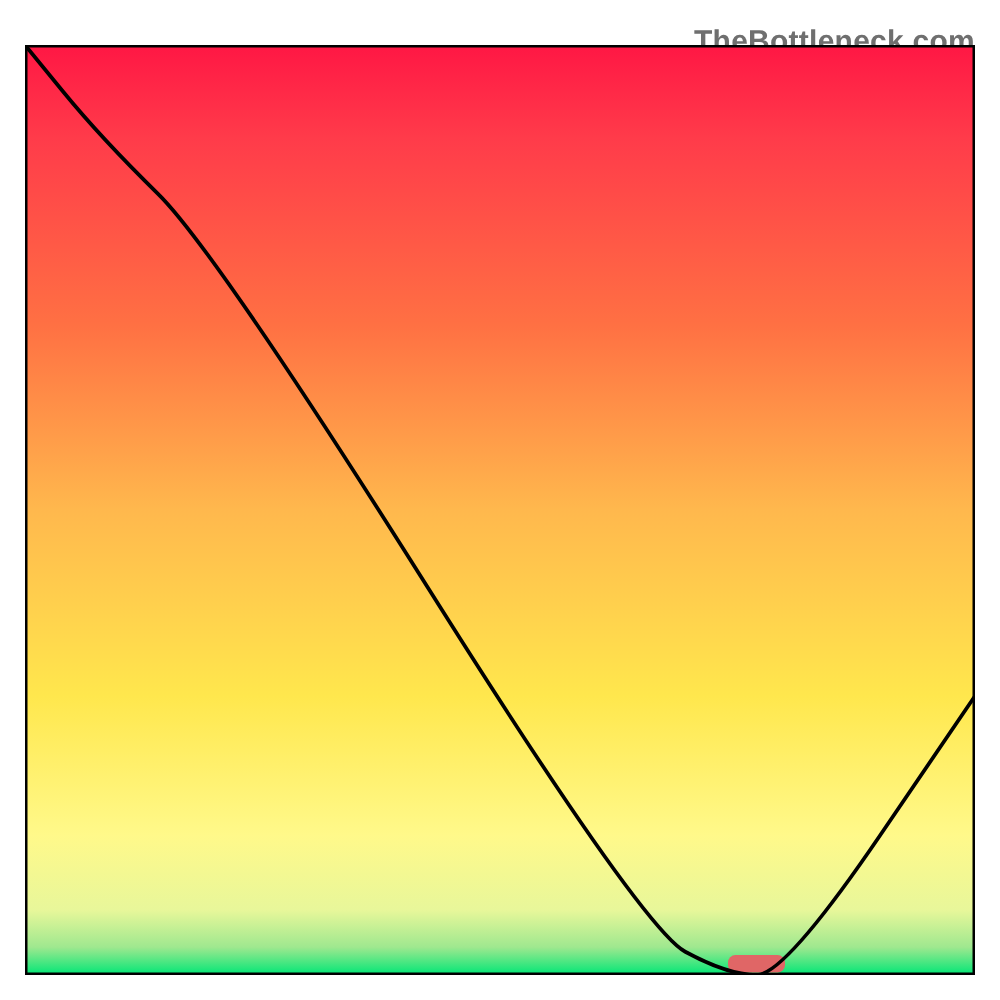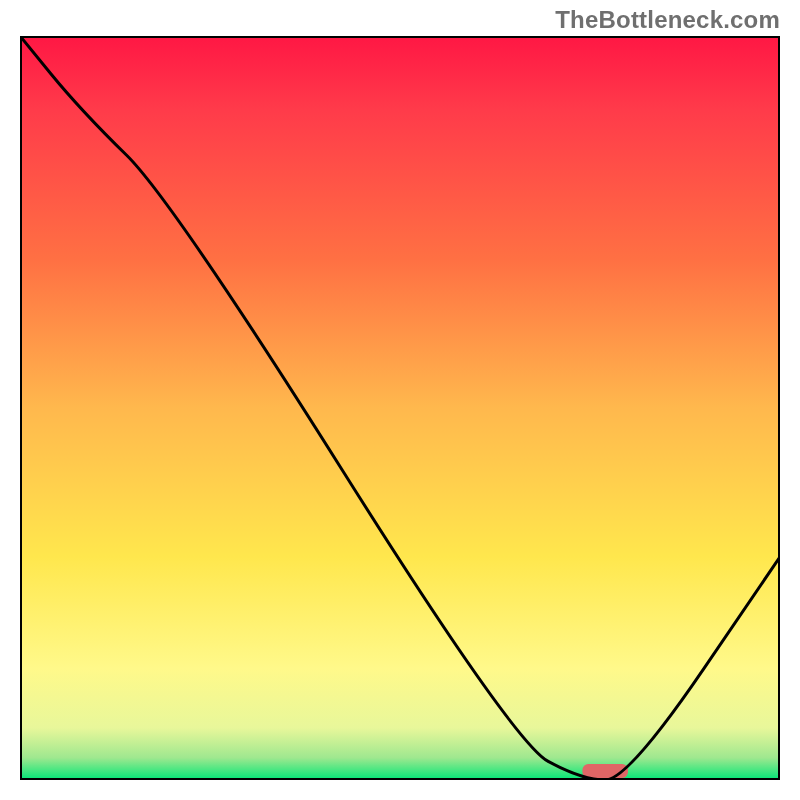--- a/index.html
+++ b/index.html
@@ -11,21 +11,21 @@
     font-family: Arial, Helvetica, sans-serif;
     overflow: hidden;
   }
   .frame {
     position: relative;
     width: 800px;
     height: 800px;
   }
   .watermark {
     position: absolute;
-    top: 6px;
+    top: 20px;
     right: 20px;
     font-size: 24px;
     font-weight: bold;
     color: #6f6f6f;
     letter-spacing: 0.2px;
     user-select: none;
   }
   .plot {
     position: absolute;
     left: 20px;

